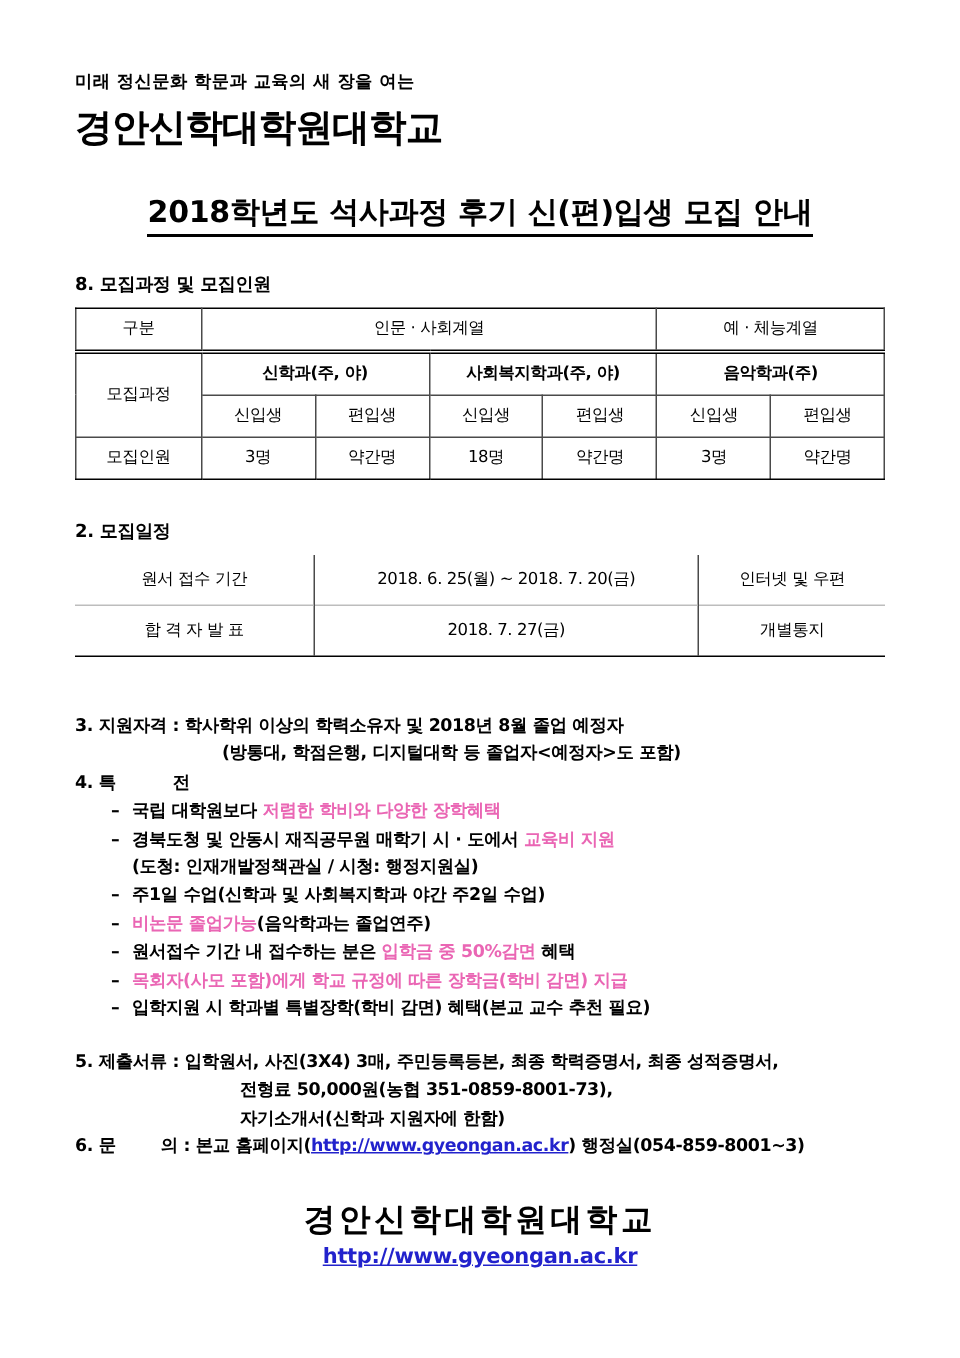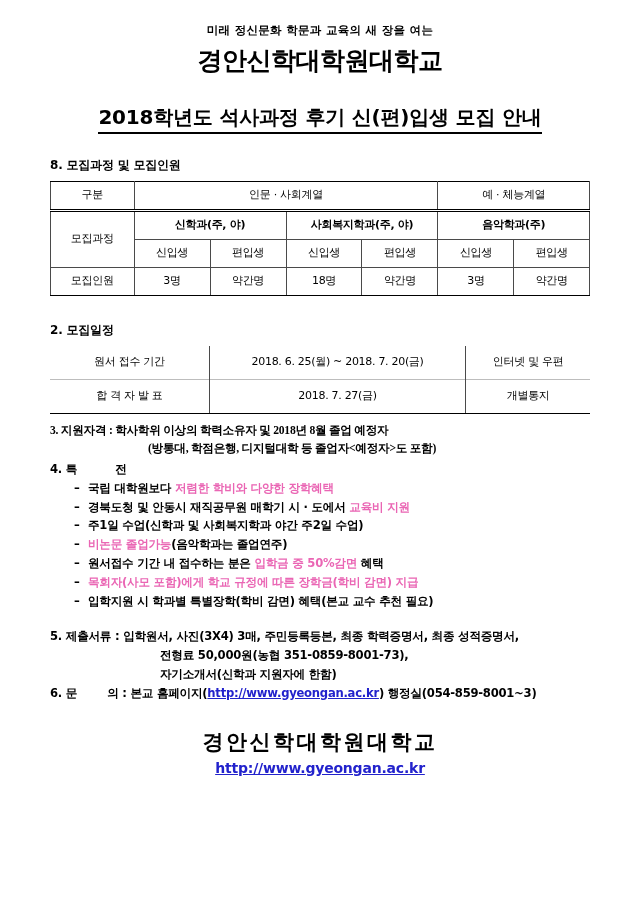--- a/index.html
+++ b/index.html
@@ -18,22 +18,21 @@
   .page {
     position: relative;
     width: 640px;
     height: 905px;
     box-sizing: border-box;
     padding: 0 50px;
   }
 
   
   .masthead {
-    text-align: center;
-    padding-top: 24px;
+    padding-top: 48px;
   }
   .tagline {
     font-size: 11.5px;
     font-weight: bold;
     letter-spacing: 0.3px;
     line-height: 1.2;
   }
   .school-name {
     font-size: 25px;
     font-weight: bold;
@@ -120,21 +119,21 @@
   .bullet .dash { display: inline-block; width: 14px; }
   .label-gap { display: inline-block; width: 38px; }
   .label-gap-s { display: inline-block; width: 30px; }
 
   .pink { color: #ea66b4; }
   .link {
     color: #2222cc;
     text-decoration: underline;
   }
 
-  .sec3 { margin-top: 8px; font-family: Liberation Serif, serif; }
+  .sec3 { margin-top: 36px; }
   .sec4 { margin-top: 1px; }
   .sec5 { margin-top: 17px; }
 
   
   .footer {
     text-align: center;
     margin-top: 28px;
   }
   .footer-name {
     font-size: 21px;
@@ -240,20 +239,21 @@
   </div>
 
   <div class="block sec4">
     <span class="num-line"><span>4.</span>
       <span>특</span><span class="label-gap"></span><span>전</span></span>
 
     <span class="bullet"><span class="dash">–</span><span>국립 대학원보다 </span><span class="pink">저렴한 학비와 다양한 장학혜택</span></span>
 
     <span class="bullet"><span class="dash">–</span><span>경북도청 및 안동시 재직공무원 매학기 시 · 도에서 </span><span class="pink">교육비 지원</span></span>
 
+    <span class="bullet"><span class="dash"></span><span>(도청: 인재개발정책관실 / 시청: 행정지원실)</span></span>
 
     <span class="bullet"><span class="dash">–</span><span>주1일 수업(신학과 및 사회복지학과 야간 주2일 수업)</span></span>
 
     <span class="bullet"><span class="dash">–</span><span class="pink">비논문 졸업가능</span><span>(음악학과는 졸업연주)</span></span>
 
     <span class="bullet"><span class="dash">–</span><span>원서접수 기간 내 접수하는 분은 </span><span class="pink">입학금 중 50%감면</span><span> 혜택</span></span>
 
     <span class="bullet"><span class="dash">–</span><span class="pink">목회자(사모 포함)에게 학교 규정에 따른 장학금(학비 감면) 지급</span></span>
 
     <span class="bullet"><span class="dash">–</span><span>입학지원 시 학과별 특별장학(학비 감면) 혜택(본교 교수 추천 필요)</span></span>

